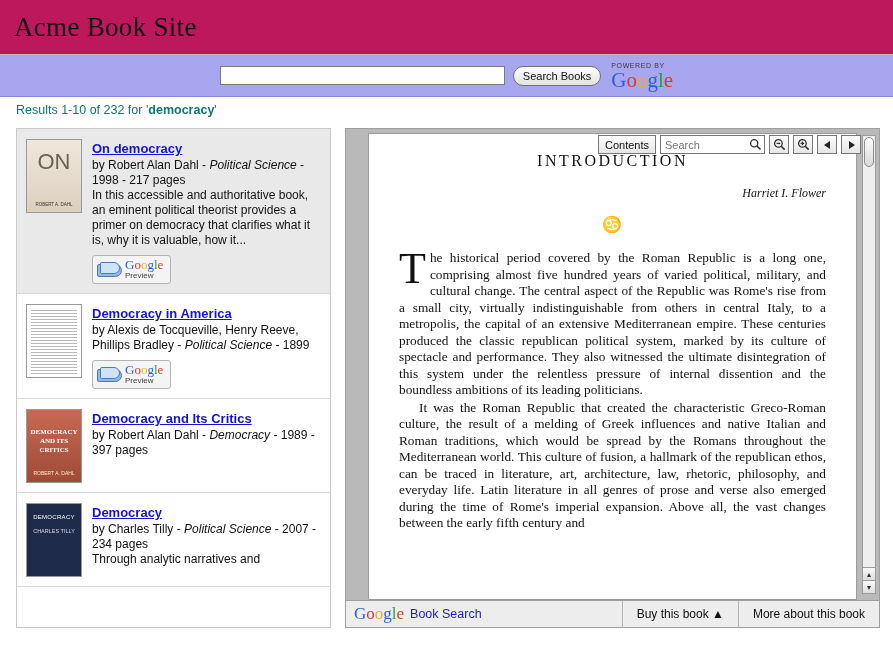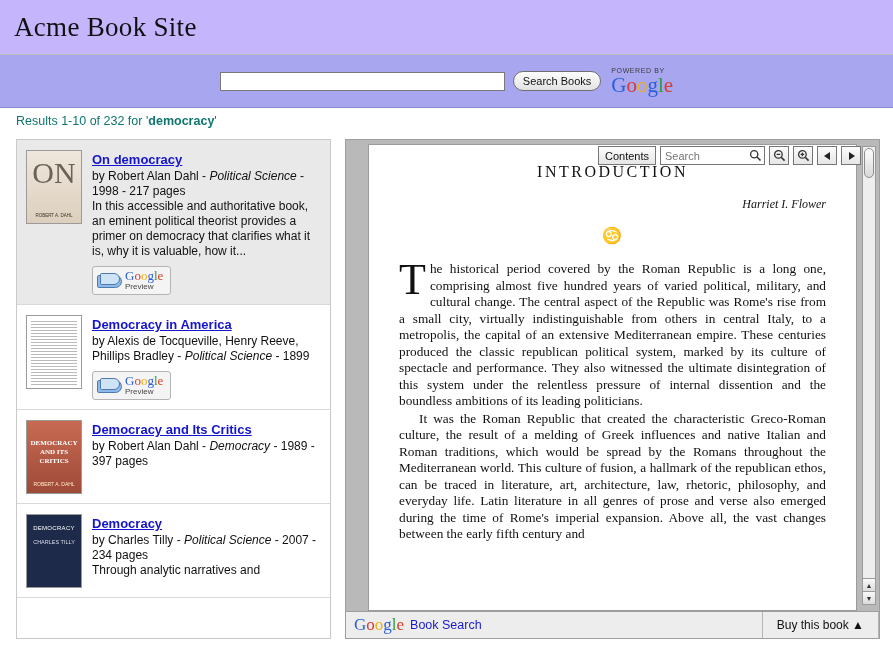--- a/index.html
+++ b/index.html
@@ -12,36 +12,36 @@
   }
   #page {
     position: relative;
     width: 893px; height: 662px;
     background: #fff;
   }
 
   
   .site-header {
     height: 55px;
-    background: #c4b5fd;
+    background: #be185d;
     border-bottom: 1px solid #bdbdbd;
     display: flex;
     align-items: center;
     padding-left: 14px;
   }
   .site-title {
     font-family: "Liberation Serif", serif;
     font-size: 27px;
     color: #111;
     letter-spacing: 0.3px;
   }
 
   
   .search-bar {
-    height: 53px;
+    height: 42px;
     background: #a9a6f0;
     border-bottom: 1px solid #8b88d8;
     display: flex;
     align-items: center;
     justify-content: center;
     gap: 8px;
   }
   .search-input {
     width: 285px;
     height: 19px;
@@ -115,21 +115,21 @@
     width: 56px;
     flex: 0 0 56px;
     border: 1px solid #9a9a9a;
     height: 74px;
     background: #fff;
     overflow: hidden;
     position: relative;
   }
   .thumb.t1 { background: linear-gradient(#efe7dc, #dccfbd); }
   .thumb.t1 .band { position:absolute; left:0; right:0; top:8px; height:28px;
-    font-family:Liberation Serif, serif; font-size:30px; color:#6d6257; text-align:center; line-height:28px;}
+    font-family:Liberation Sans, sans-serif; font-size:22px; color:#6d6257; text-align:center; line-height:28px;}
   .thumb.t1 .nm { position:absolute; bottom:5px; left:0; right:0; text-align:center; font-size:4.5px; color:#3c332a;}
   .thumb.t2 { background:#fff; }
   .thumb.t2 .lines { padding:5px 4px; }
   .thumb.t2 .lines i { display:block; height:1px; background:#b9b9b9; margin-bottom:2px; }
   .thumb.t3 { background: linear-gradient(#c86a53, #9e4a38); }
   .thumb.t3 .ttl { position:absolute; top:18px; left:0; right:0; text-align:center;
     font-family:"Liberation Serif", serif; font-size:7px; color:#fff; line-height:9px; font-weight:bold;}
   .thumb.t3 .au { position:absolute; bottom:6px; left:0; right:0; text-align:center; font-size:5px; color:#ffe9c9; }
   .thumb.t4 { background:#1d2a4a; }
   .thumb.t4 .ttl { position:absolute; top:10px; left:0; right:0; text-align:center;
@@ -504,17 +504,18 @@
       </div>
 
       <div class="viewer-footer">
         <div class="vf-left">
           <div class="g-logo"><span class="b">G</span><span class="r">o</span><span class="y">o</span><span class="b">g</span><span class="g">l</span><span class="r">e</span></div>
           <div class="vf-booksearch">Book Search</div>
         </div>
         <div class="vf-sep"></div>
         <div class="vf-btn">Buy this book ▲</div>
         <div class="vf-sep"></div>
+        <div class="vf-btn">More about this book</div>
       </div>
 
     </div>
   </div>
 </div>
 
 </body></html>

